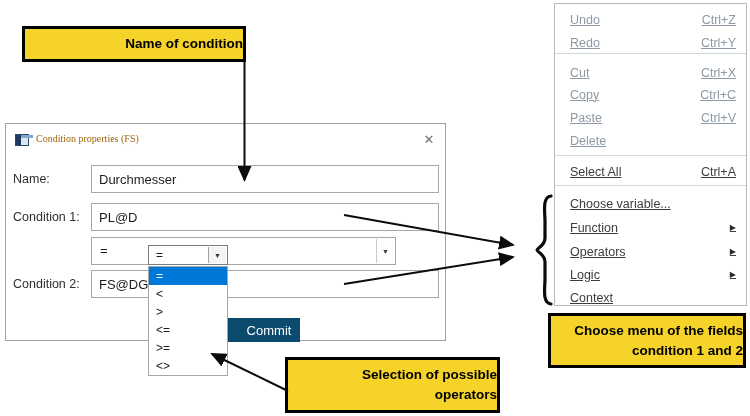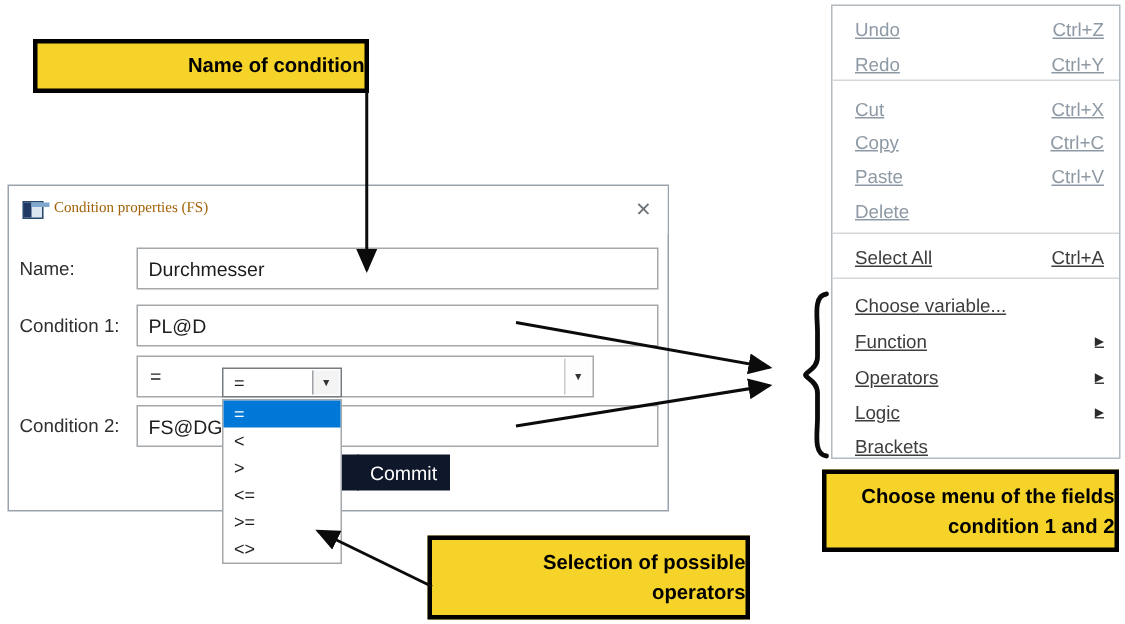--- a/index.html
+++ b/index.html
@@ -45,21 +45,21 @@
     border: 1px solid #a5a8ab; background: #fff; font-size: 13px; color: #1c1c1c;
   }
   #wide-combo .combo-value { position: absolute; left: 8px; top: 0; line-height: 26px; }
   .combo-arrow-btn {
     position: absolute; right: 1px; top: 1px; width: 18px; bottom: 1px;
     background: #fdfdfd; border-left: 1px solid #c9cccf;
     display: flex; align-items: center; justify-content: center;
     font-size: 7px; color: #333;
   }
   .dlg-button {
-    position: absolute; top: 179px; height: 24px; background: #0f172a; color: #fff;
+    position: absolute; top: 194px; height: 24px; background: #0c4a6e; color: #fff;
     border: none; font-family: "Liberation Sans", sans-serif; font-size: 13px; text-align: center;
   }
   #btn-hidden { left: 175px; width: 58px; }
   #btn-commit { left: 232px; width: 62px; }
 
   
   #operator-combo-open {
     position: absolute; left: 148px; top: 245px; width: 80px; height: 20px;
     background: #fff; border: 1px solid #777c80; z-index: 30; font-size: 12px; color: #1c1c1c;
   }
@@ -175,21 +175,21 @@
     </div>
     <div class="mrow enabled" style="top:236px">
       <span class="mlabel">Operators</span>
       <span class="submenu-arrow">▶</span>
     </div>
     <div class="mrow enabled" style="top:259px">
       <span class="mlabel">Logic</span>
       <span class="submenu-arrow">▶</span>
     </div>
     <div class="mrow enabled" style="top:282px">
-      <span class="mlabel">Brackets</span>
+      <span class="mlabel">Context</span>
     </div>
   </div>
 
   <svg id="brace" viewBox="0 0 26 116">
     <path d="M22,4 C13,5 16,20 16,29 L16,46 C16,54 8,56 8,58 C8,60 16,62 16,70 L16,87 C16,96 13,111 22,112" fill="none" stroke="#0b0b0b" stroke-width="3.2" stroke-linecap="round"></path>
   </svg>
 
   <div class="callout" id="callout-name">
     <span>Name of condition</span>
   </div>

